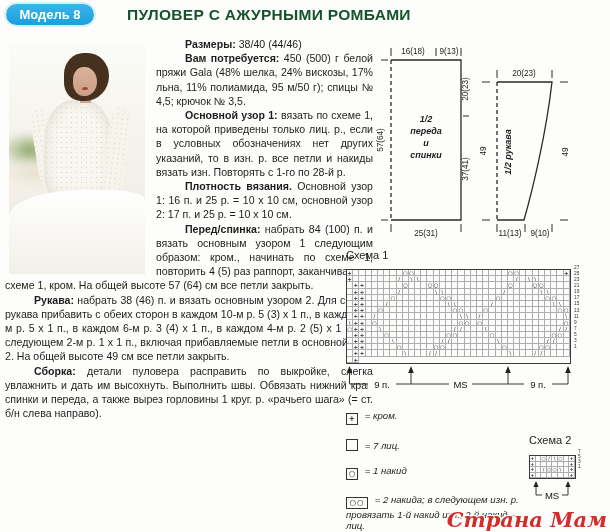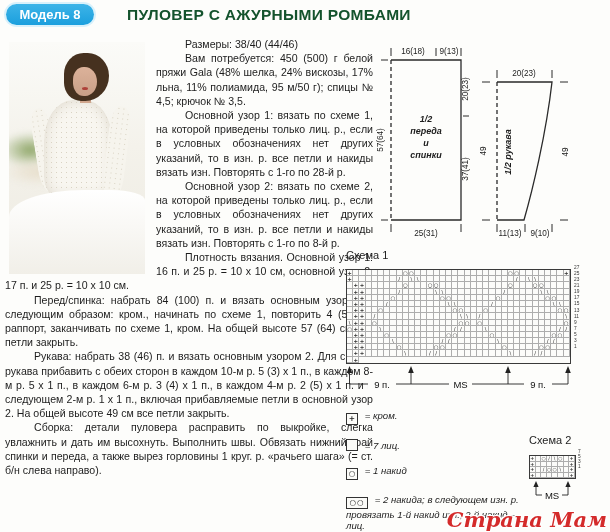--- a/index.html
+++ b/index.html
@@ -7,21 +7,21 @@
         font-family:"Liberation Sans",sans-serif;color:#1d1d1d;}
   
   .hdr-badge{position:absolute;left:6px;top:4px;width:88px;height:21px;border-radius:12px;
     background:linear-gradient(180deg,#3db4e8,#1b9fdd);color:#fff;font-weight:bold;font-size:13px;
     line-height:21px;text-align:center;box-shadow:0 0 0 2px #d9f1fb;}
   .hdr-title{position:absolute;left:127px;top:6px;font-weight:bold;font-size:15.5px;color:#14532d;
     letter-spacing:.3px;white-space:nowrap;}
   
   #text-flow{position:absolute;left:5px;top:37px;width:368px;height:470px;overflow:hidden;}
   #text-flow p{margin:0;text-align:justify;font-size:10.6px;line-height:14.2px;}
-  #text-flow b{font-weight:normal;padding-left:29px;}
+  #text-flow b{font-weight:bold;padding-left:29px;}
   
   .photo{float:left;width:136px;height:232px;margin:5px 11px 3px 4px;position:relative;overflow:hidden;
     background:linear-gradient(180deg,#fbfbf8 0%,#f4f2eb 45%,#edeae1 100%);}
   .photo *{position:absolute;}
   .ph-green{left:-10px;top:90px;width:62px;height:36px;background:radial-gradient(ellipse at center,#8da566 0%,rgba(141,165,102,0) 70%);filter:blur(3px);}
   .ph-sand{left:-8px;top:116px;width:76px;height:28px;background:radial-gradient(ellipse at center,#e7decb 0%,rgba(231,222,203,0) 70%);filter:blur(3px);}
   .ph-hair{left:55px;top:11px;width:45px;height:48px;background:#46311f;border-radius:48% 52% 58% 42%;filter:blur(.6px);}
   .ph-face{left:64px;top:25px;width:24px;height:29px;background:linear-gradient(#dcb29a,#c99f87);border-radius:46% 54% 52% 48%;}
   .ph-lips{left:73px;top:45px;width:6px;height:3px;background:#ae4039;border-radius:50%;}
   .ph-neck{left:71px;top:52px;width:11px;height:9px;background:#d0a68d;}
@@ -91,21 +91,20 @@
       <div class="ph-pants"></div>
       <div class="ph-neck"></div>
       <div class="ph-hair"></div>
       <div class="ph-face"></div>
       <div class="ph-lips"></div>
     </div>
 
   <p><b>Размеры: </b>38/40 (44/46)</p>
       <p><b>Вам потребуется: </b>450 (500) г белой пряжи Gala (48% шелка, 24% вискозы, 17% льна, 11% полиамида, 95 м/50 г); спицы № 4,5; крючок № 3,5.</p>
       <p><b>Основной узор 1: </b>вязать по схеме 1, на которой приведены только лиц. р., если в условных обозначениях нет других указаний, то в изн. р. все петли и накиды вязать изн. Повторять с 1-го по 28-й р.</p>
-      <p><b>Основной узор 2: </b>вязать по схеме 2, на которой приведены только лиц. р., если в условных обозначениях нет других указаний, то в изн. р. все петли и накиды вязать изн. Повторять с 1-го по 8-й р.</p>
       <p><b>Плотность вязания. </b>Основной узор 1: 16 п. и 25 р. = 10 х 10 см, основной узор 2: 17 п. и 25 р. = 10 х 10 см.</p>
       <p><b>Перед/спинка: </b>набрать 84 (100) п. и вязать основным узором 1 следующим образом: кром., начинать по схеме 1, повторить 4 (5) раз раппорт, заканчивать по схеме 1, кром. На общей высоте 57 (64) см все петли закрыть.</p>
       <p><b>Рукава: </b>набрать 38 (46) п. и вязать основным узором 2. Для скосов рукава прибавить с обеих сторон в каждом 10-м р. 5 (3) х 1 п., в каждом 8-м р. 5 х 1 п., в каждом 6-м р. 3 (4) х 1 п., в каждом 4-м р. 2 (5) х 1 п. и в следующем 2-м р. 1 х 1 п., включая прибавляемые петли в основной узор 2. На общей высоте 49 см все петли закрыть.</p>
       <p><b>Сборка: </b>детали пуловера расправить по выкройке, слегка увлажнить и дать им высохнуть. Выполнить швы. Обвязать нижний край спинки и переда, а также вырез горловины 1 круг. р. «рачьего шага» (= ст. б/н слева направо).</p>
     </div>
 
   <div id="schematic">
     <svg width="238" height="210" viewBox="0 0 238 210">
 
       <path class="sch-dash" d="M27,20 V180"></path>

